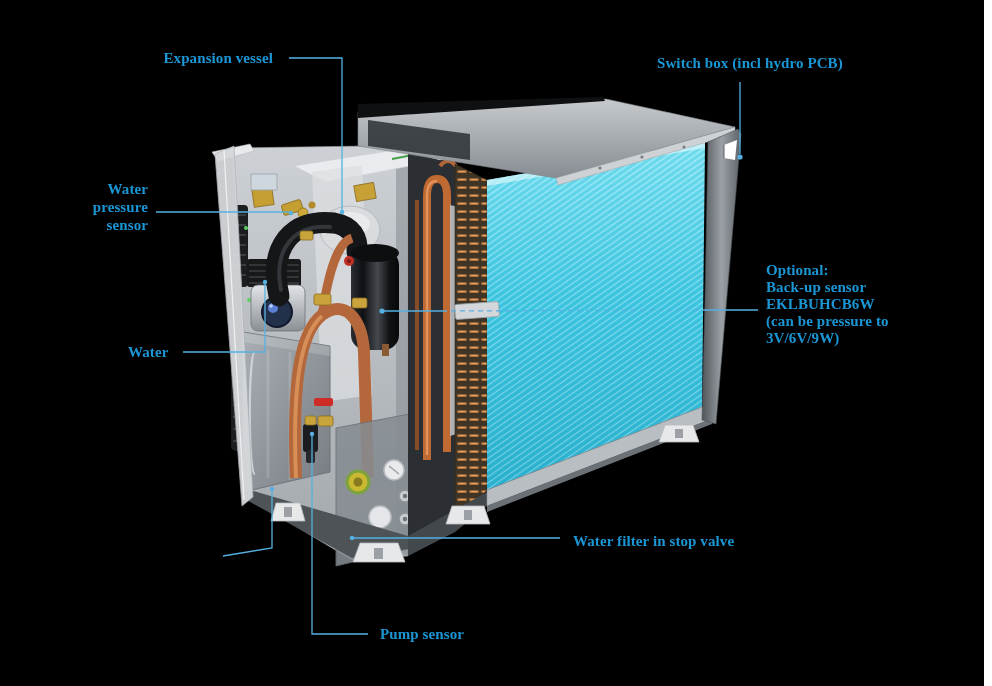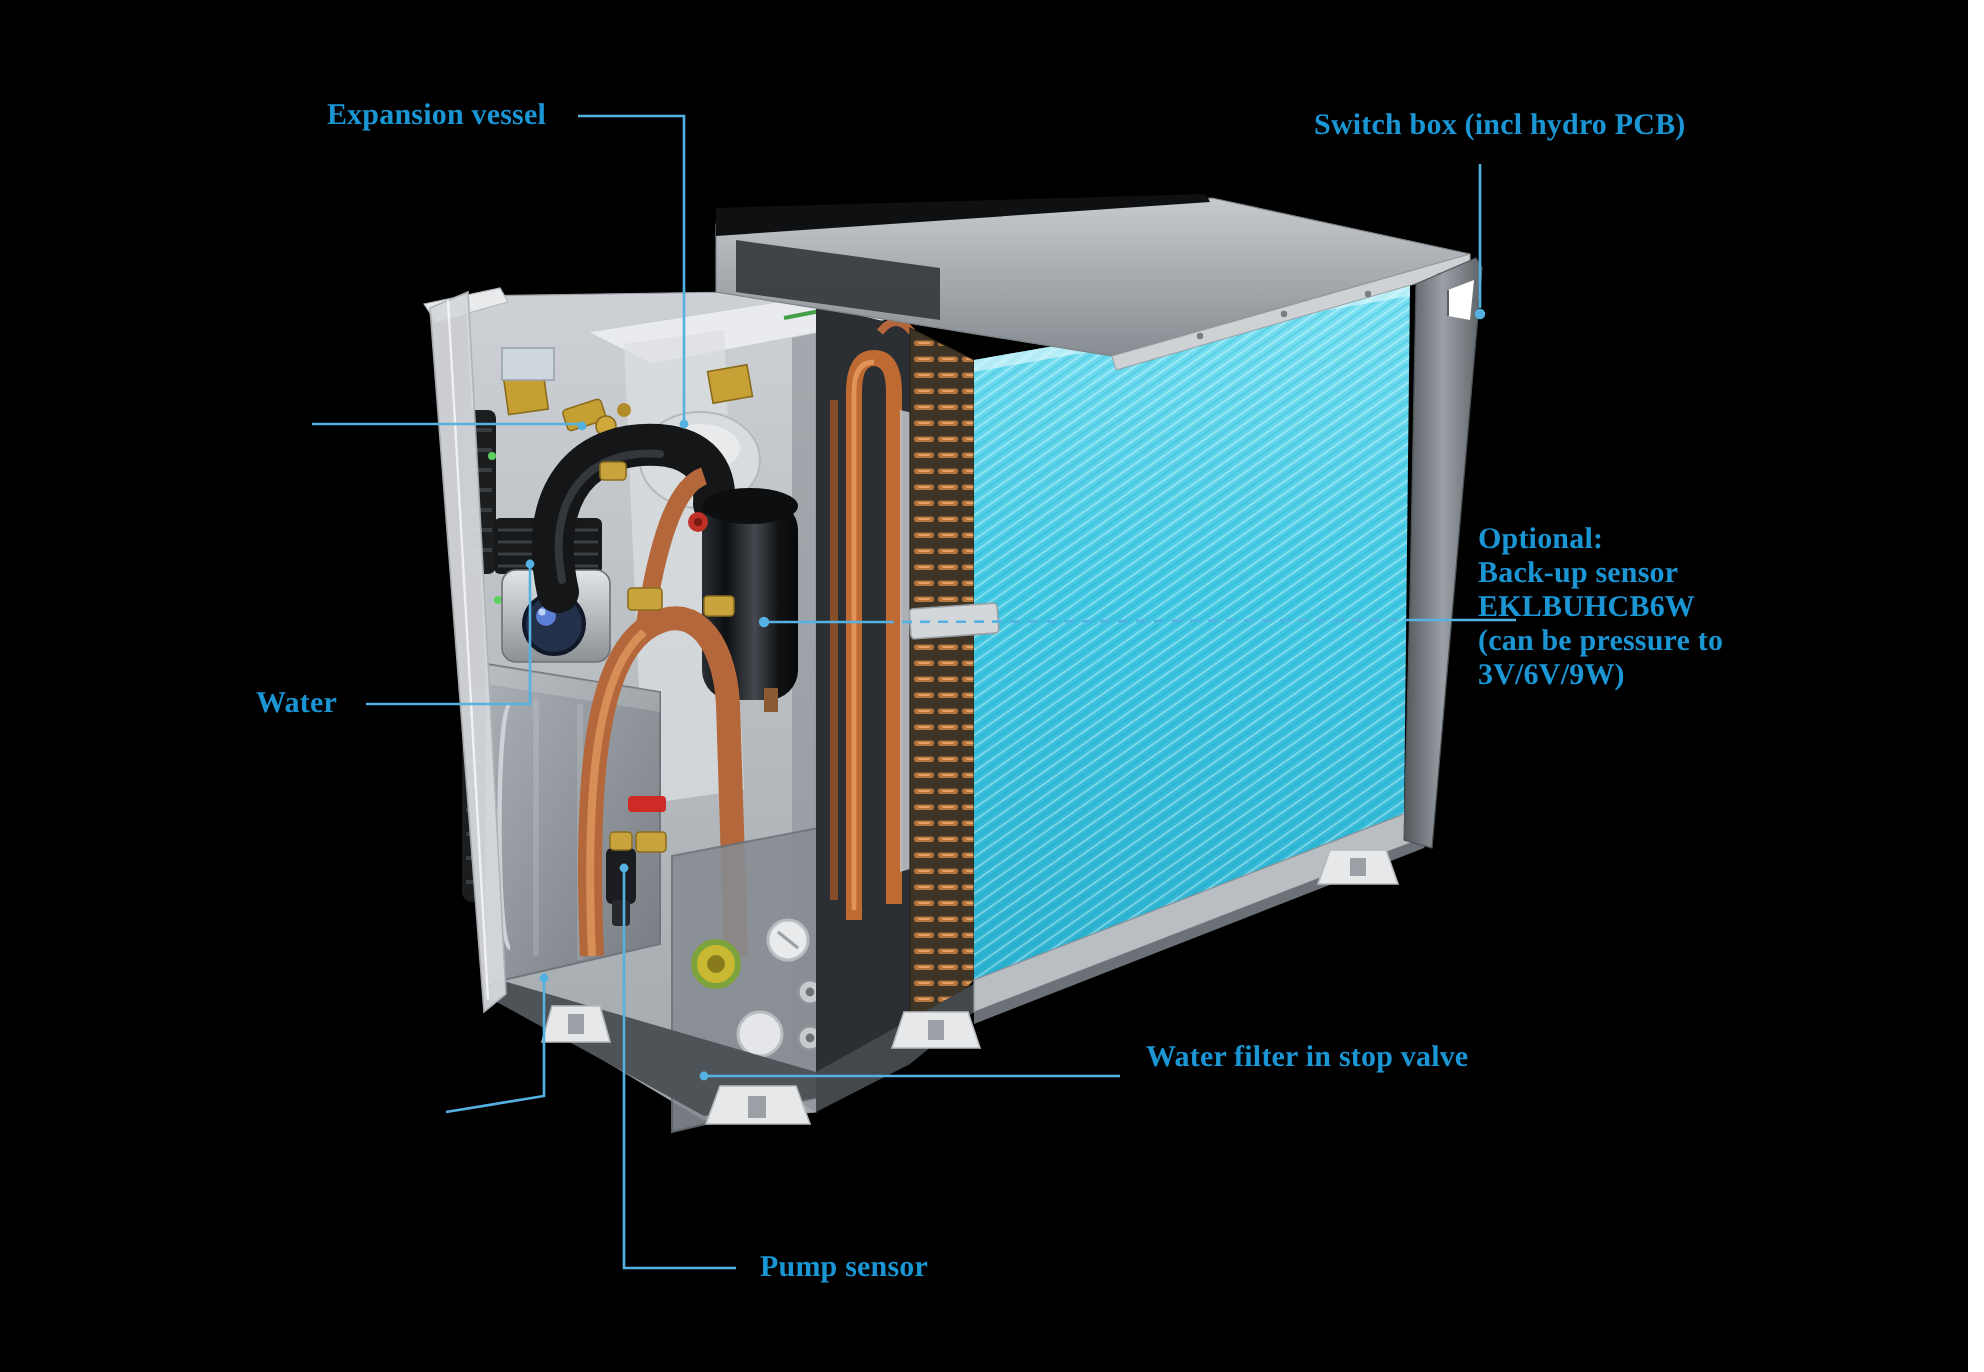--- a/index.html
+++ b/index.html
@@ -12,23 +12,23 @@
     position:absolute;color:#1b96d5;font-size:15px;font-weight:600;
     line-height:18px;letter-spacing:0.1px;white-space:nowrap;
   }
   .lbl.wrap{white-space:normal;}
   .lbl.right{text-align:right;}
   .lbl-expansion{left:120px;top:49px;width:153px;}
   .lbl-pressure{left:60px;top:180px;width:88px;}
   .lbl-pump{left:128px;top:343px;}
   .lbl-phe{left:115px;top:545px;width:100px;}
   .lbl-flow{left:380px;top:625px;}
-  .lbl-filter{left:573px;top:520px;}
+  .lbl-filter{left:573px;top:532px;}
   .lbl-switch{left:657px;top:54px;}
-  .lbl-backup{left:739px;top:262px;line-height:17px;}
+  .lbl-backup{left:766px;top:262px;line-height:17px;}
   .lbl-backup span{display:block;}
 </style>
 </head>
 <body>
 
 <div class="stage">
 
 <svg width="992" height="686" viewBox="0 0 992 686">
   <defs>
     <linearGradient id="rG" x1="0" y1="0" x2="0" y2="1">
@@ -272,20 +272,21 @@
     <g>
       <circle cx="382" cy="311" r="2.6" fill="#55b1e2" stroke="none"></circle>
       <line x1="382" y1="311" x2="442" y2="311"></line>
       <line x1="442" y1="311" x2="702" y2="310" stroke-dasharray="5 4"></line>
       <line x1="702" y1="310" x2="758" y2="310"></line>
     </g>
   </g>
 </svg>
 
 <div class="lbl lbl-expansion right">Expansion vessel</div>
+<div class="lbl lbl-pressure right wrap">Water pressure sensor</div>
 <div class="lbl lbl-pump">Water</div>
 <div class="lbl lbl-flow">Pump sensor</div>
 <div class="lbl lbl-filter">Water filter in stop valve</div>
 <div class="lbl lbl-switch">Switch box (incl hydro PCB)</div>
 <div class="lbl lbl-backup">
   <span>Optional:</span>
   <span>Back-up sensor</span>
   <span>EKLBUHCB6W</span>
   <span>(can be pressure to</span>
   <span>3V/6V/9W)</span>

